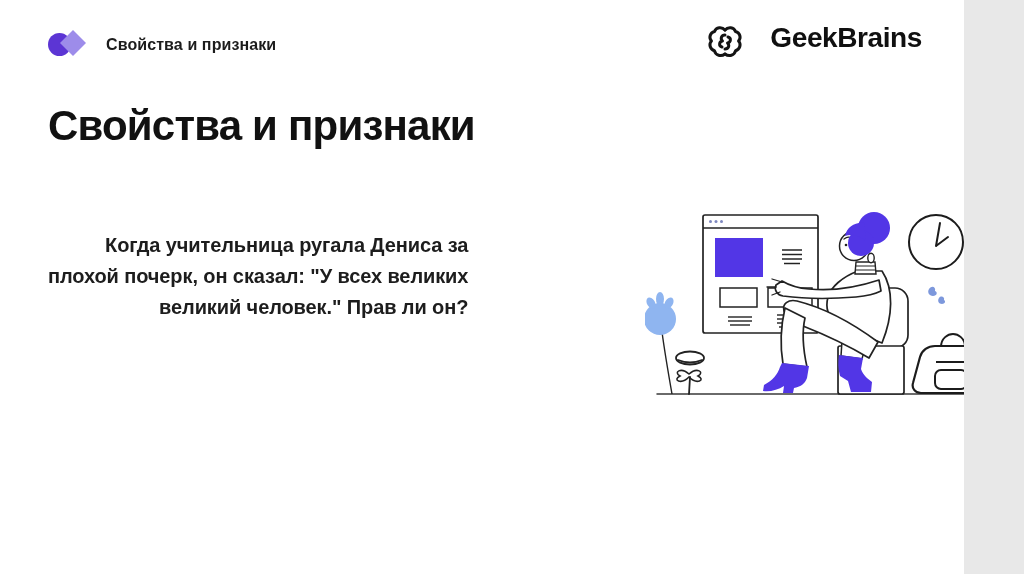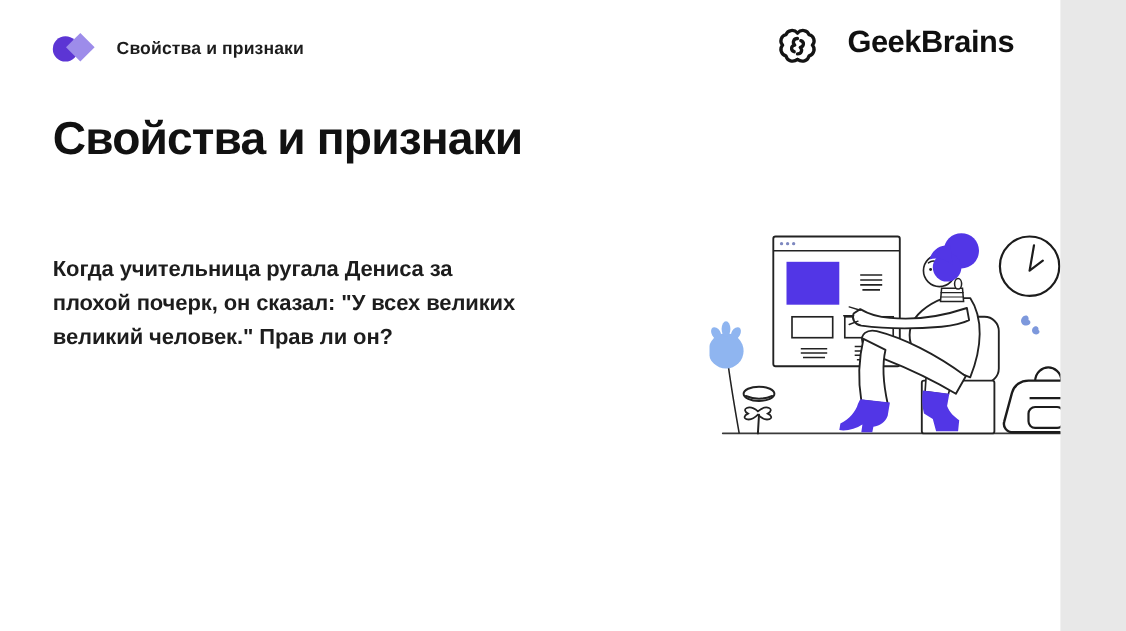--- a/index.html
+++ b/index.html
@@ -54,21 +54,21 @@
   .question {
     position: absolute;
     left: 48px;
     top: 230px;
     font-size: 20px;
     line-height: 31px;
     font-weight: 700;
     letter-spacing: -0.1px;
     color: #1d1d1d;
   }
-  .question span { display: block; }
+  .question span { display: block; text-align: right; }
   .illustration {
     position: absolute;
     left: 645px;
     top: 194px;
   }
 </style>
 </head>
 <body>
 
 <div class="slide">

